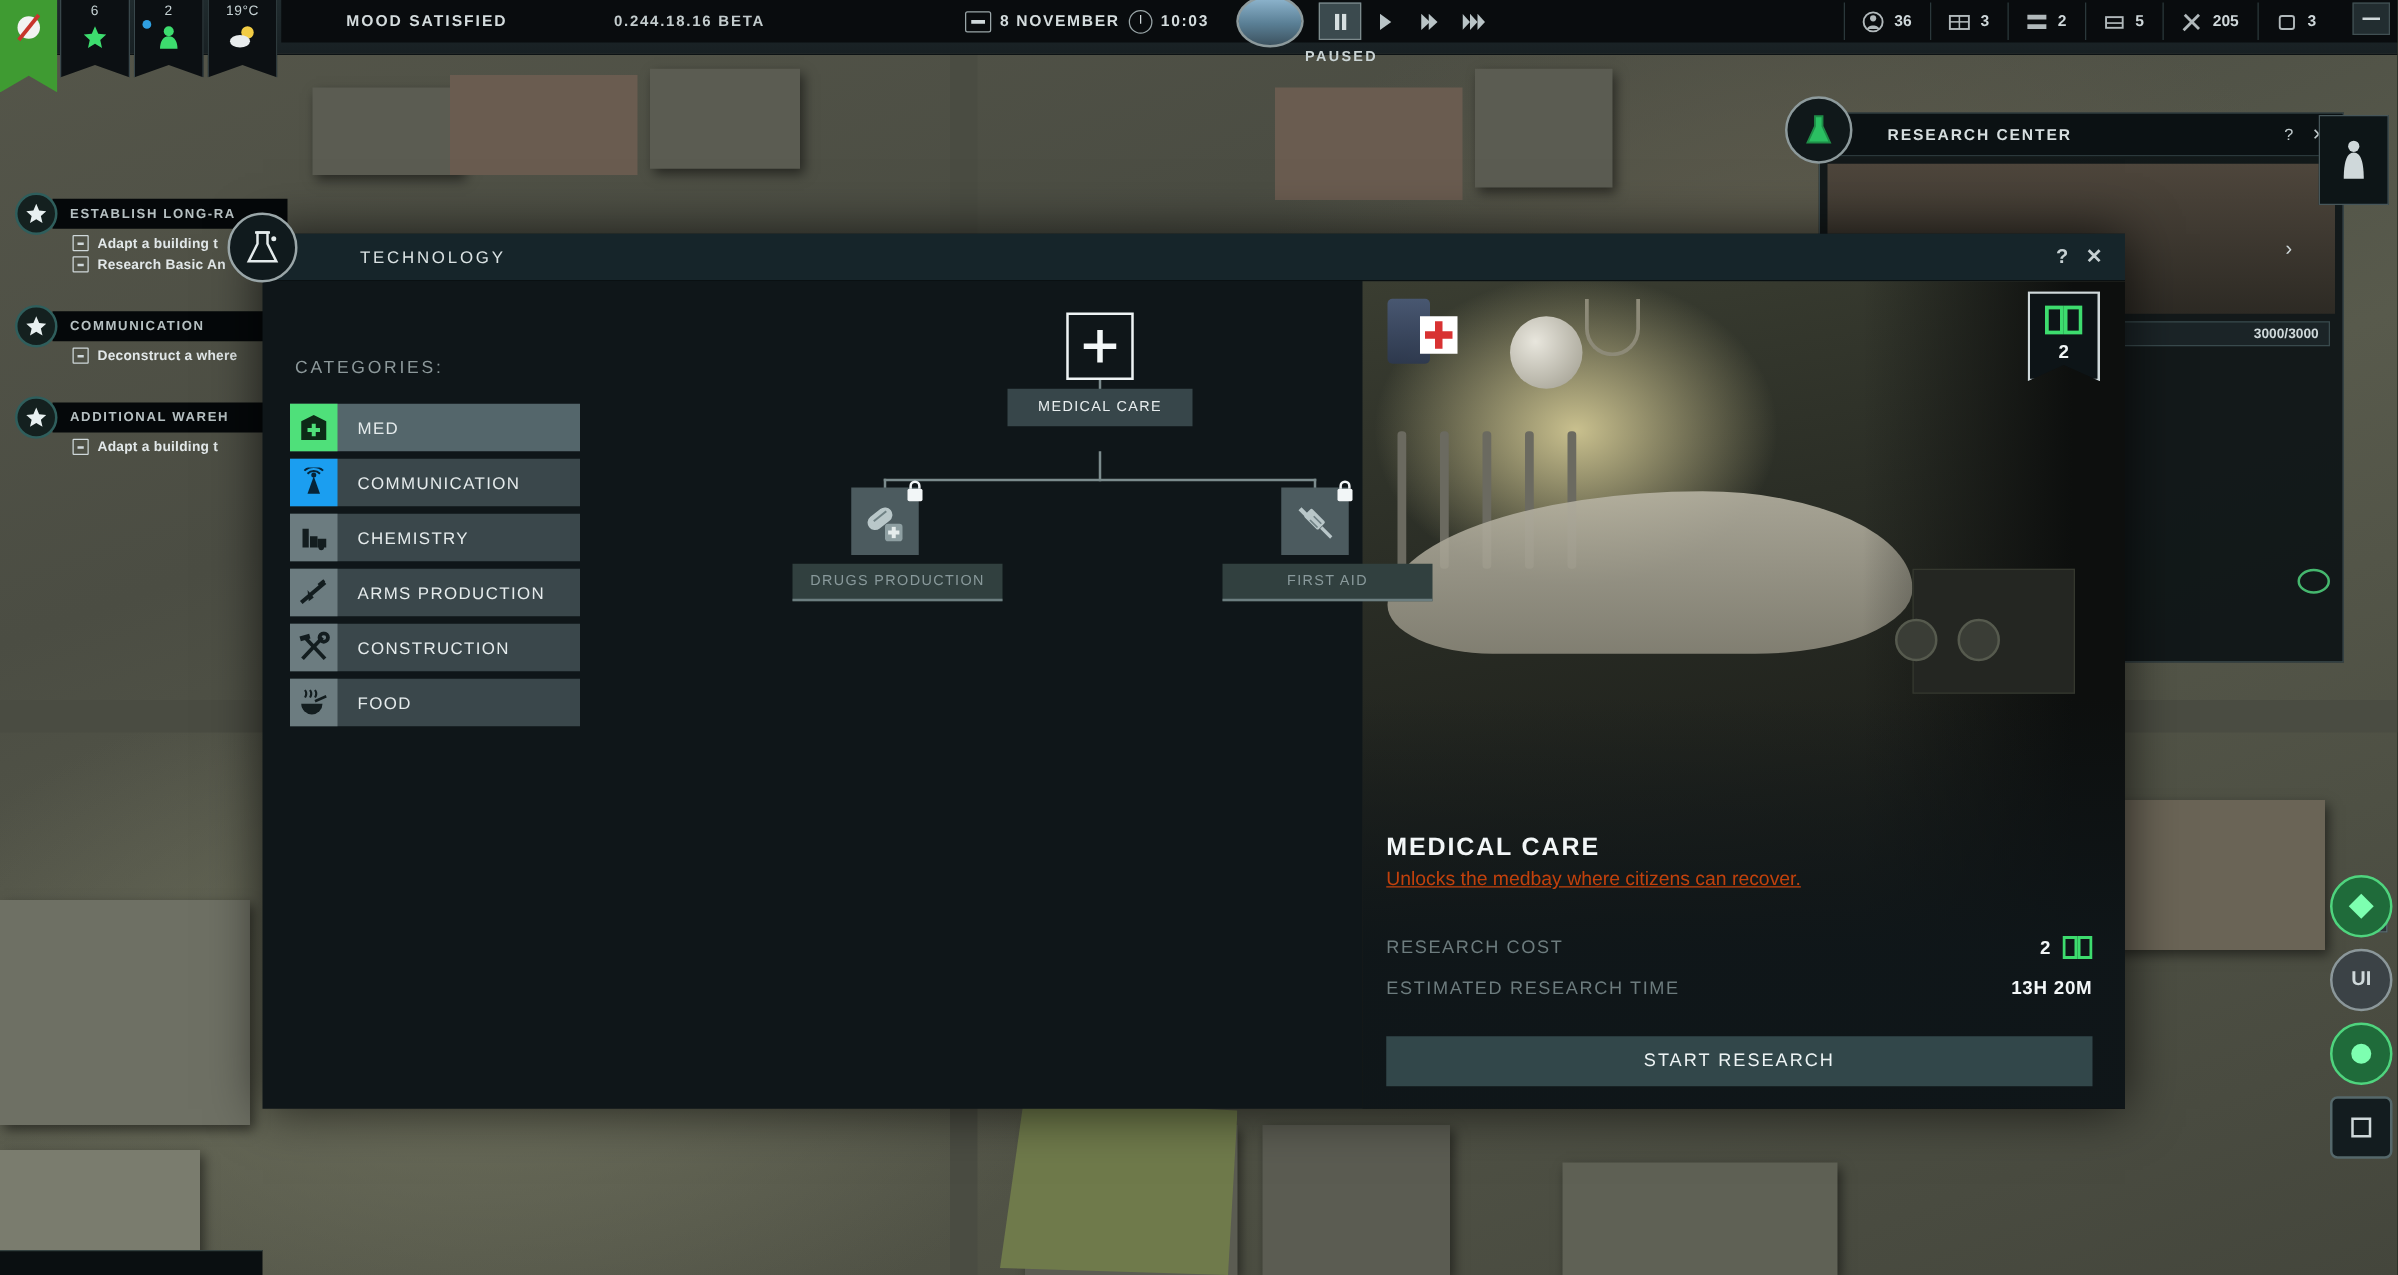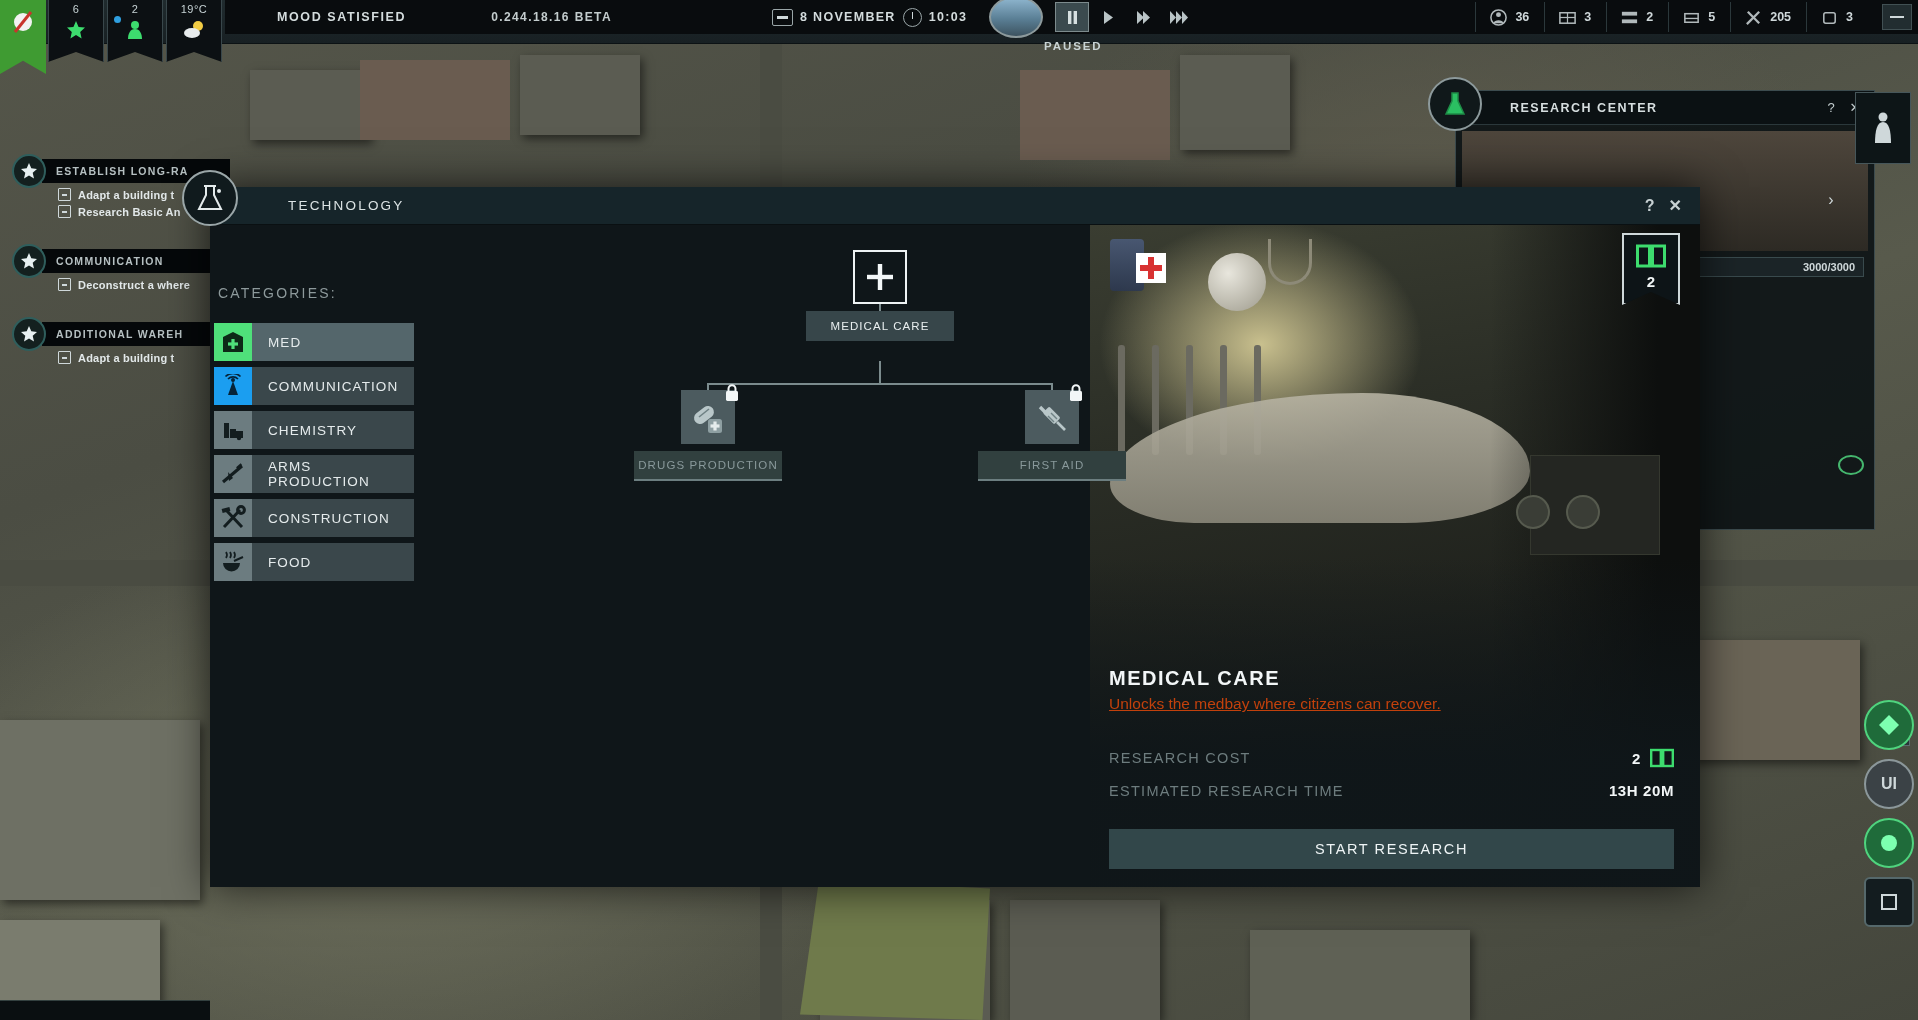--- a/index.html
+++ b/index.html
@@ -96,21 +96,21 @@
   .spd {
     width: 34px; height: 30px; background: #16202300;
     display:flex; align-items:center; justify-content:center;
     color:#b9c4c6; font-size: 13px;
   }
   .spd.active { background: #3b4a4e; border: 1px solid #7d8b8d; }
   .paused-label {
     position: absolute; left: 1044px; top: 40px;
     color: #c9d3d4; font-size: 11.5px; letter-spacing: 1.9px; font-weight: bold;
   }
-  .tb-right { display: flex; align-items: center; gap: 2px; margin-right: 6px; }
+  .tb-right { display: flex; align-items: flex-start; gap: 2px; margin-right: 6px; }
   .res {
     display: flex; align-items: center; gap: 7px; padding: 0 13px; height: 30px;
     border-left: 1px solid #2b383b;
   }
   .res-ico { width: 19px; height: 19px; opacity: .85; }
   .res-val { color: #cfd8da; font-size: 12.5px; font-weight: bold; }
   .menu-btn {
     width: 30px; height: 26px; margin-left: 14px; background: #222d30;
     border: 1px solid #415053; display:flex; align-items:center; justify-content:center;
   }
@@ -229,21 +229,21 @@
     border-radius: 50%; background: #101a1d; border: 2px solid #9aa6a8;
     display: flex; align-items: center; justify-content: center;
   }
   .tech-title { color: #dbe3e4; font-size: 13.5px; letter-spacing: 2.2px; }
   .tech-hbtns { margin-left: auto; display: flex; gap: 14px; padding-right: 18px; }
   .tech-hbtn { color: #c7d1d3; font-size: 16px; line-height: 1; font-weight: bold; }
 
   .tech-body { position: relative; height: 662px; }
 
   
-  .cats { position: absolute; left: 4px; top: 60px; width: 200px; }
+  .cats { position: absolute; left: 22px; top: 60px; width: 232px; }
   .cats-label { color: #8d999b; font-size: 14px; letter-spacing: 2.2px; margin-bottom: 22px; padding-left: 4px; }
   .cat {
     display: flex; align-items: center; height: 38px; margin-bottom: 6px;
     background: #3a474b; cursor: pointer;
   }
   .cat.active { background: #54666b; }
   .cat-ico {
     width: 38px; height: 38px; flex: none; display: flex; align-items: center; justify-content: center;
     background: #6c7c80;
   }
@@ -263,21 +263,21 @@
   .node-lock {
     position: absolute; right: -7px; top: -7px; width: 20px; height: 20px;
     display: flex; align-items: center; justify-content: center;
   }
   .node-label {
     margin-top: 7px; height: 30px; display: flex; align-items: center; justify-content: center;
     font-size: 11.5px; letter-spacing: 1.1px; white-space: nowrap;
   }
   .node-label.root { background: #37464a; color: #e8eeef; width: 148px; }
   .node-label.locked {
-    background: #31403f; color: #89999b; width: 148px;
+    background: #31403f; color: #89999b; width: 168px;
     border-bottom: 2px solid #6c7e80;
     text-align: right;
   }
   .conn { position: absolute; background: #7b8b8d; }
 
   
   .preview {
     position: absolute; right: 0; top: 0; width: 610px; height: 662px;
     background:
       radial-gradient(ellipse 260px 200px at 28% 18%, #c9c08e 0%, rgba(201,192,142,0) 62%),

